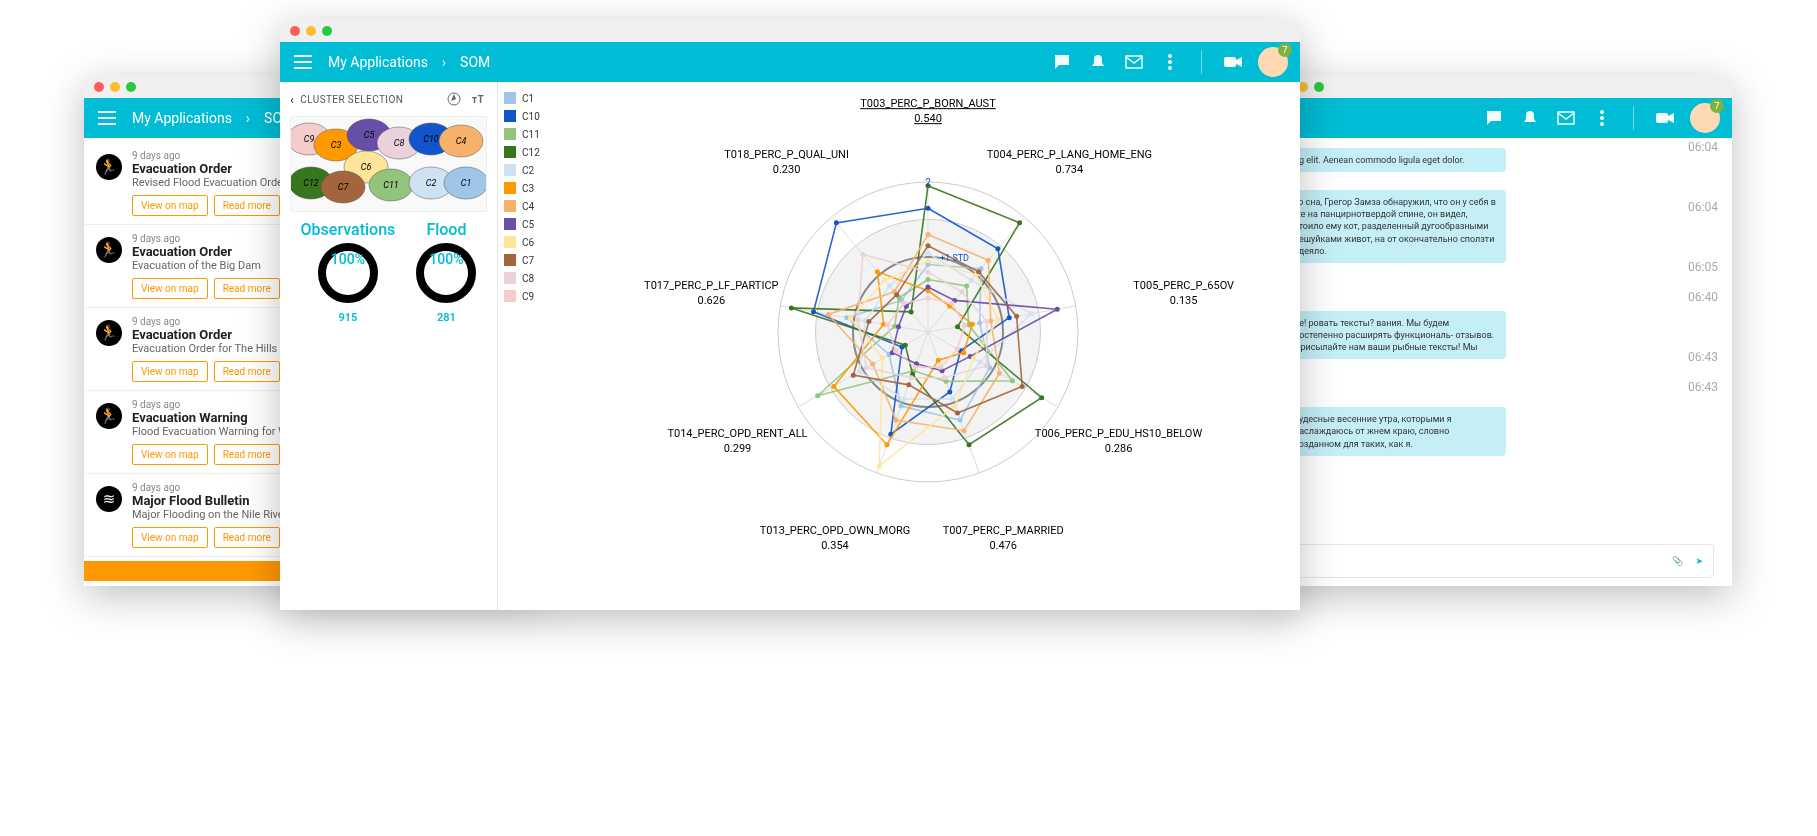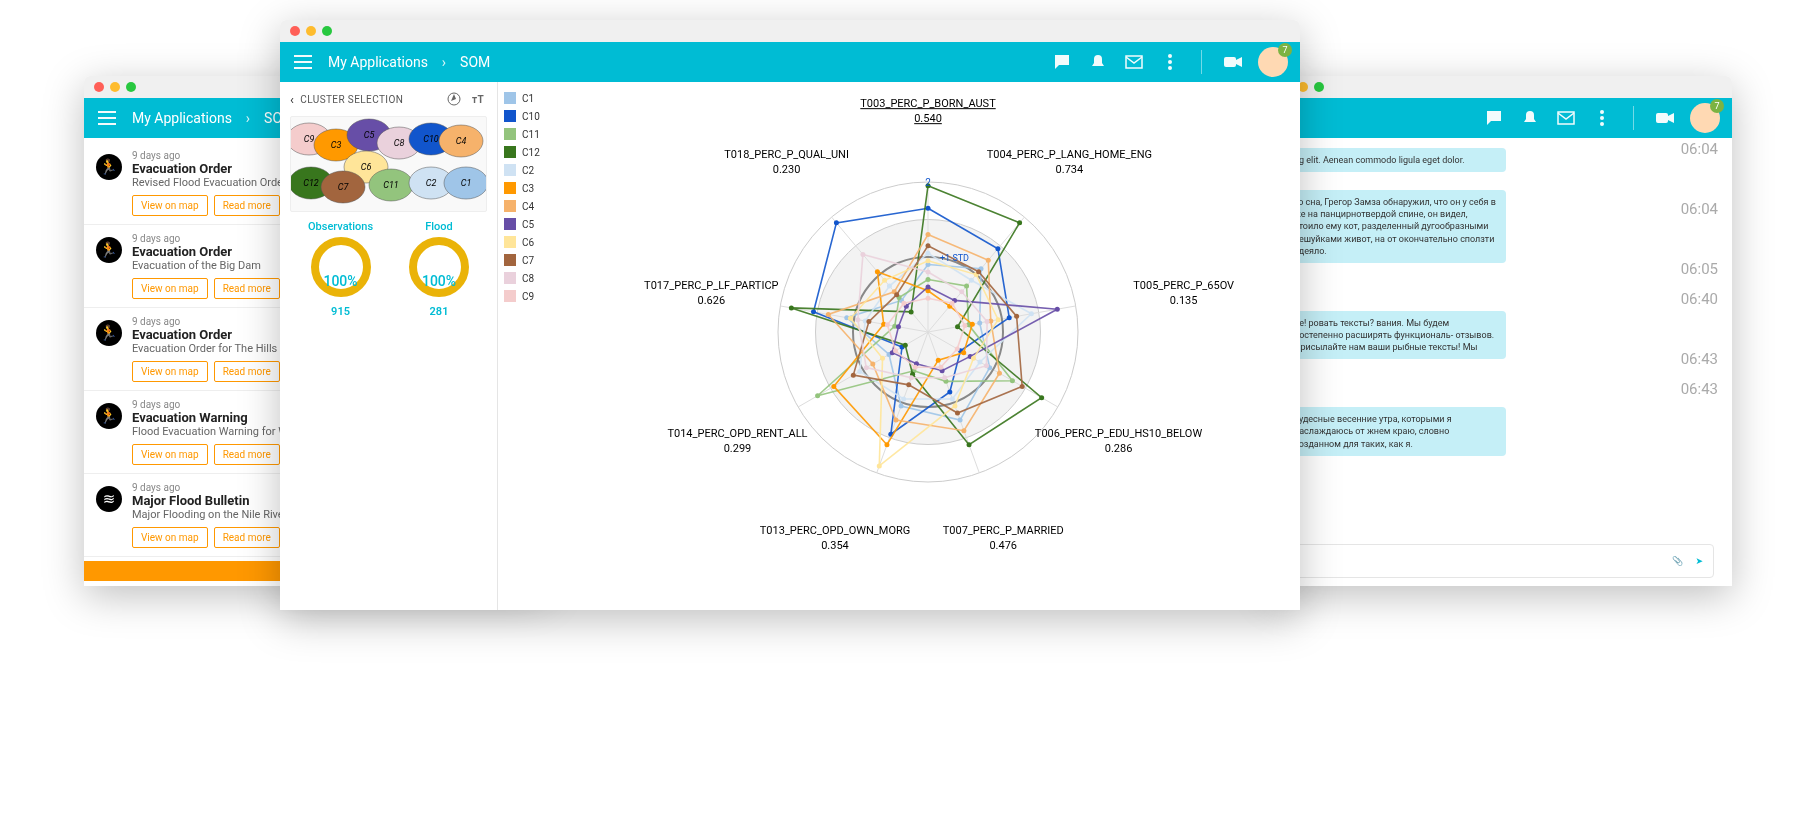--- a/index.html
+++ b/index.html
@@ -35,43 +35,43 @@
 
 
 .centerbody { display: flex; height: calc(100% - 62px); }
 .leftpanel { width: 218px; border-right: 1px solid #e5e5e5; padding: 8px 10px; }
 .lp-head { display: flex; align-items: center; gap: 6px; color: #555; font-size: 10px; letter-spacing: .4px; margin-bottom: 8px; }
 .lp-head .back { font-size: 13px; color: #333; }
 .lp-head .sp { flex: 1; }
 .lp-head .tool { width: 18px; height: 18px; color: #666; display: flex; align-items: center; justify-content: center; }
 .sommap { width: 100%; height: 96px; background: #f9f9f9; border: 1px solid #eee; position: relative; border-radius: 2px; overflow: hidden; }
 .gauges { display: flex; justify-content: space-around; margin-top: 8px; text-align: center; }
-.gauge .glabel { color: #00bcd4; font-size: 11px; font-weight: 500; }
-.ring { width: 60px; height: 60px; border: 8px solid #eab308; border-radius: 50%; display: flex; align-items: flex-end; justify-content: center; margin: 4px auto; }
+.gauge .glabel { color: #00bcd4; font-size: 16px; font-weight: 500; }
+.ring { width: 60px; height: 60px; border: 8px solid #000000; border-radius: 50%; display: flex; align-items: flex-start; justify-content: center; margin: 4px auto; }
 .ring span { color: #00bcd4; font-size: 14px; font-weight: 500; }
 .gcount { color: #00bcd4; font-size: 11px; font-weight: 600; margin-top: 8px; }
 .modbox { margin-top: 14px; border: 1px solid #eee; border-radius: 2px; padding: 10px 8px 60px; font-size: 11px; color: #333; background: #fafafa; }
 
 .rightpanel { flex: 1; display: flex; flex-direction: column; }
 .tabbar { display: flex; align-items: center; gap: 22px; padding: 8px 14px; border-bottom: 1px solid #eee; font-size: 11px; color: #888; }
 .pill { background: #9e9e9e; color: #fff; border-radius: 10px; padding: 3px 10px; font-size: 10px; }
 .tab { padding-bottom: 6px; }
 .tab.active { color: #00bcd4; border-bottom: 2px solid #00bcd4; }
 .chartarea { flex: 1; display: flex; }
 .legend { width: 70px; padding: 10px 6px; font-size: 10px; color: #333; }
 .leg { display: flex; align-items: center; gap: 6px; margin-bottom: 6px; }
 .sw { width: 12px; height: 12px; }
 .radarwrap { flex: 1; position: relative; }
 .axislabel { position: absolute; text-align: center; font-size: 11px; color: #000; line-height: 1.35; transform: translate(-50%, -50%); white-space: nowrap; }
 .axislabel .v { font-weight: 400; }
 
 
 .chat { padding: 10px 14px; font-size: 9px; color: #333; height: calc(100% - 62px); overflow: hidden; position: relative; }
 .bubble { background: #c5eff7; border-radius: 4px; padding: 6px 8px; margin-bottom: 18px; max-width: 220px; line-height: 1.35; }
-.tstamp { position: absolute; right: 14px; font-size: 15px; color: #aaa; }
+.tstamp { position: absolute; right: 14px; font-size: 12px; color: #aaa; }
 .chatinput { position: absolute; left: 8px; right: 18px; bottom: 8px; height: 34px; background: #fff; border: 1px solid #e5e5e5; border-radius: 4px; display: flex; align-items: center; justify-content: flex-end; gap: 12px; padding: 0 10px; color: #888; }
 
 svg { display: block; }
 </style>
 </head>
 <body>
 
 <div class="window" style="left:84px; top:76px; width:460px; height:510px; z-index:1;">
   <div class="titlebar">
     <div class="tldot r"></div>

